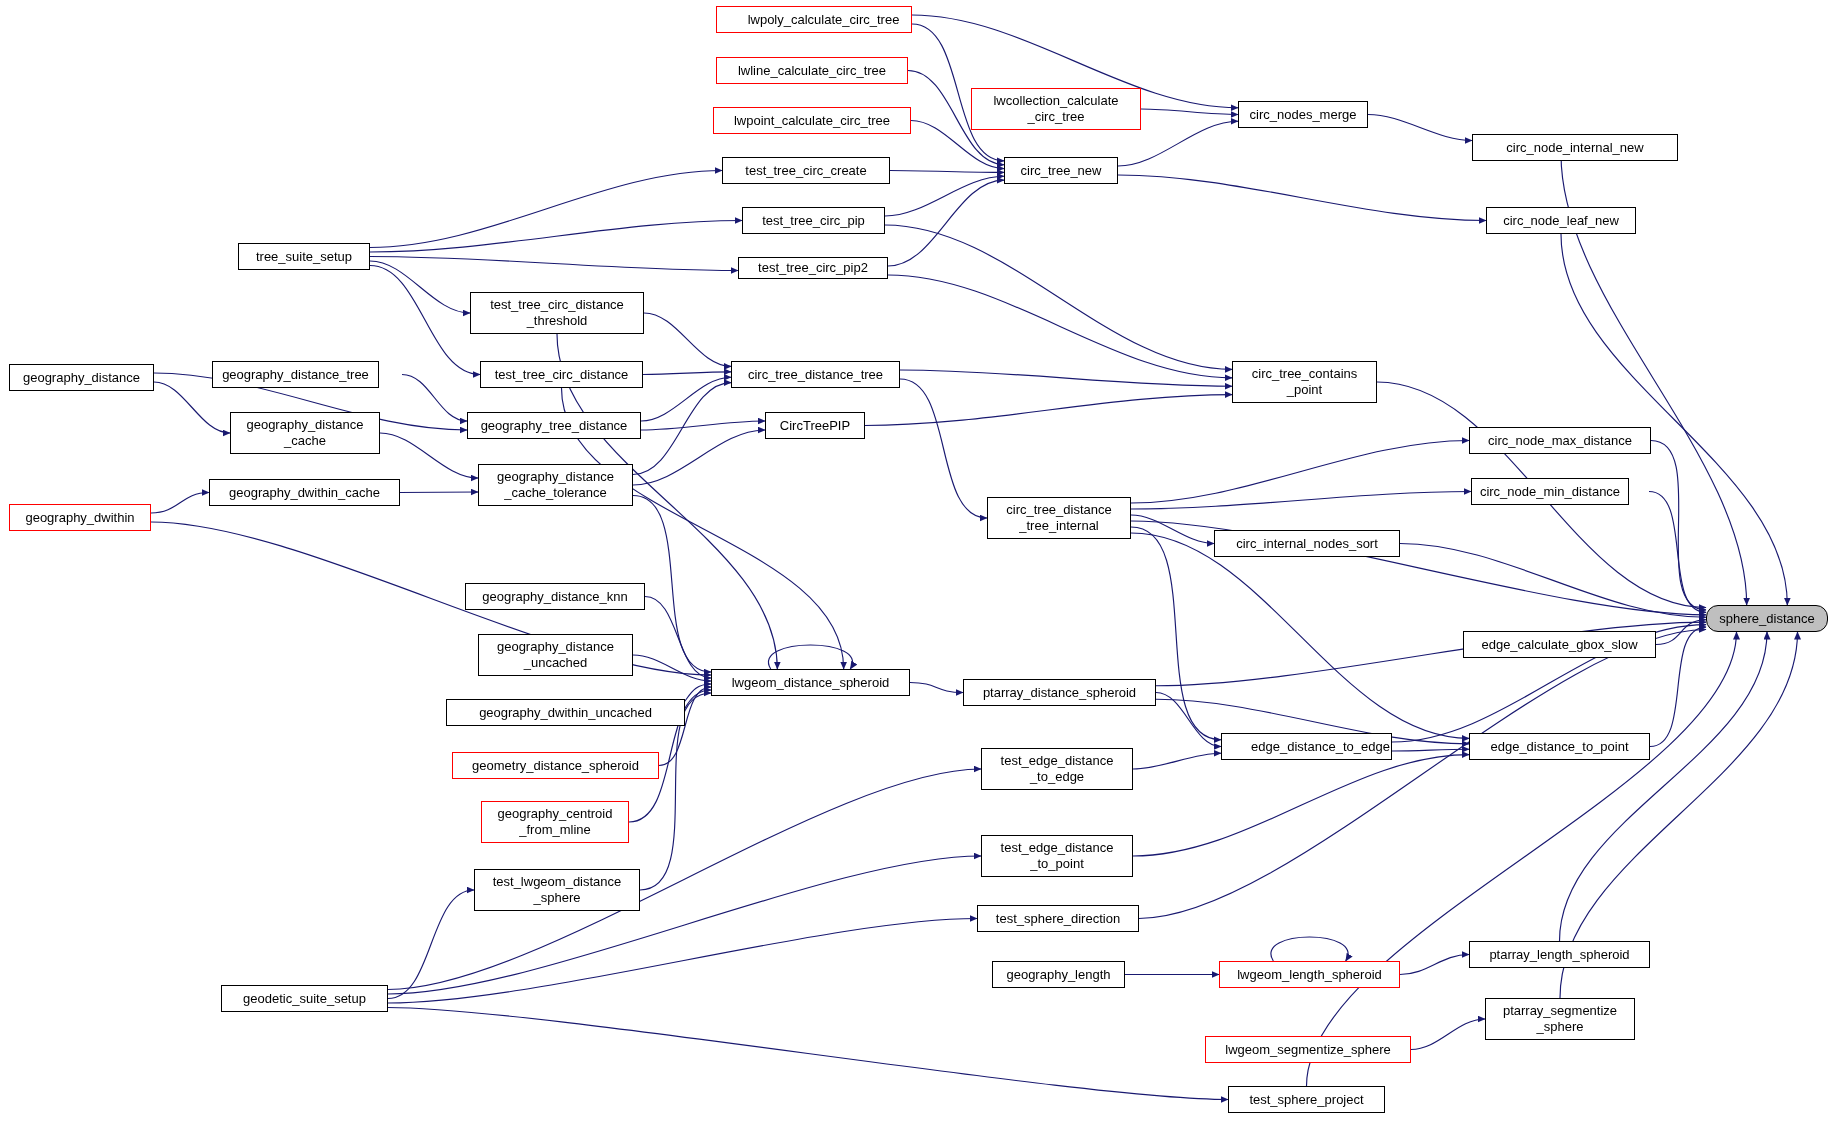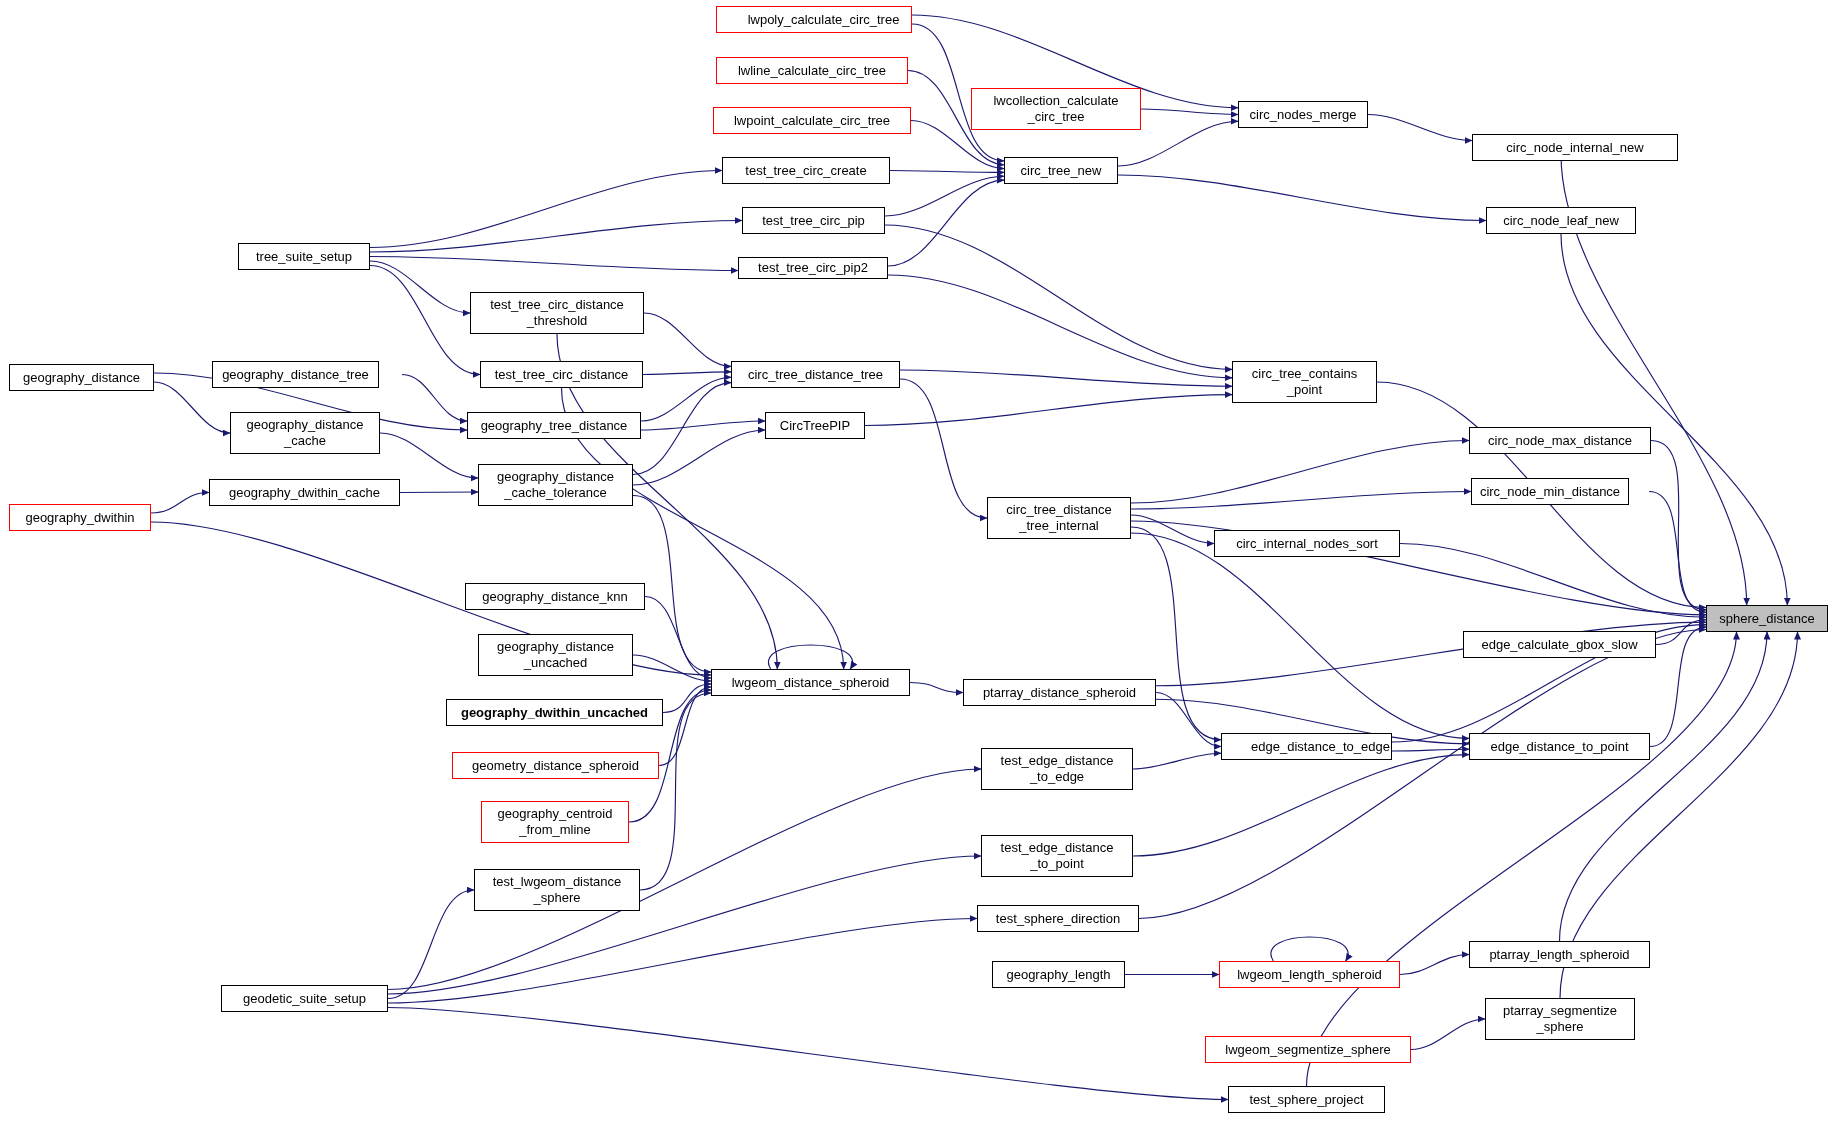--- a/index.html
+++ b/index.html
@@ -208,40 +208,40 @@
     <div class="node red" style="left: 9px; top: 504px; width: 142px; height: 27px;">
       <span>geography_dwithin</span>
     </div>
     <div class="node" style="left: 987px; top: 497px; width: 144px; height: 42px;">
       <span>circ_tree_distance</span>
       <span>_tree_internal</span>
     </div>
     <div class="node" style="left: 1214px; top: 530px; width: 186px; height: 27px;">
       <span>circ_internal_nodes_sort</span>
     </div>
-    <div class="node highlight" style="left: 1706px; top: 605px; width: 122px; height: 27px;">
+    <div class="node highlight" style="left: 1706px; top: 605px; width: 122px; height: 27px; border-radius: 12px;">
       <span>sphere_distance</span>
     </div>
     <div class="node" style="left: 465px; top: 583px; width: 180px; height: 27px;">
       <span>geography_distance_knn</span>
     </div>
     <div class="node" style="left: 1463px; top: 631px; width: 193px; height: 27px;">
       <span>edge_calculate_gbox_slow</span>
     </div>
     <div class="node" style="left: 478px; top: 634px; width: 155px; height: 42px;">
       <span>geography_distance</span>
       <span>_uncached</span>
     </div>
     <div class="node" style="left: 711px; top: 669px; width: 199px; height: 27px;">
       <span>lwgeom_distance_spheroid</span>
     </div>
     <div class="node" style="left: 963px; top: 679px; width: 193px; height: 27px;">
       <span>ptarray_distance_spheroid</span>
     </div>
-    <div class="node" style="left: 446px; top: 699px; width: 217px; height: 27px; font-weight: bold;">
+    <div class="node" style="left: 446px; top: 699px; width: 239px; height: 27px;">
       <span>geography_dwithin_uncached</span>
     </div>
     <div class="node red" style="left: 452px; top: 752px; width: 207px; height: 27px;">
       <span>geometry_distance_spheroid</span>
     </div>
     <div class="node" style="left: 1221px; top: 733px; width: 171px; height: 27px; padding-left: 28px;">
       <span>edge_distance_to_edge</span>
     </div>
     <div class="node" style="left: 1469px; top: 733px; width: 181px; height: 27px;">
       <span>edge_distance_to_point</span>

